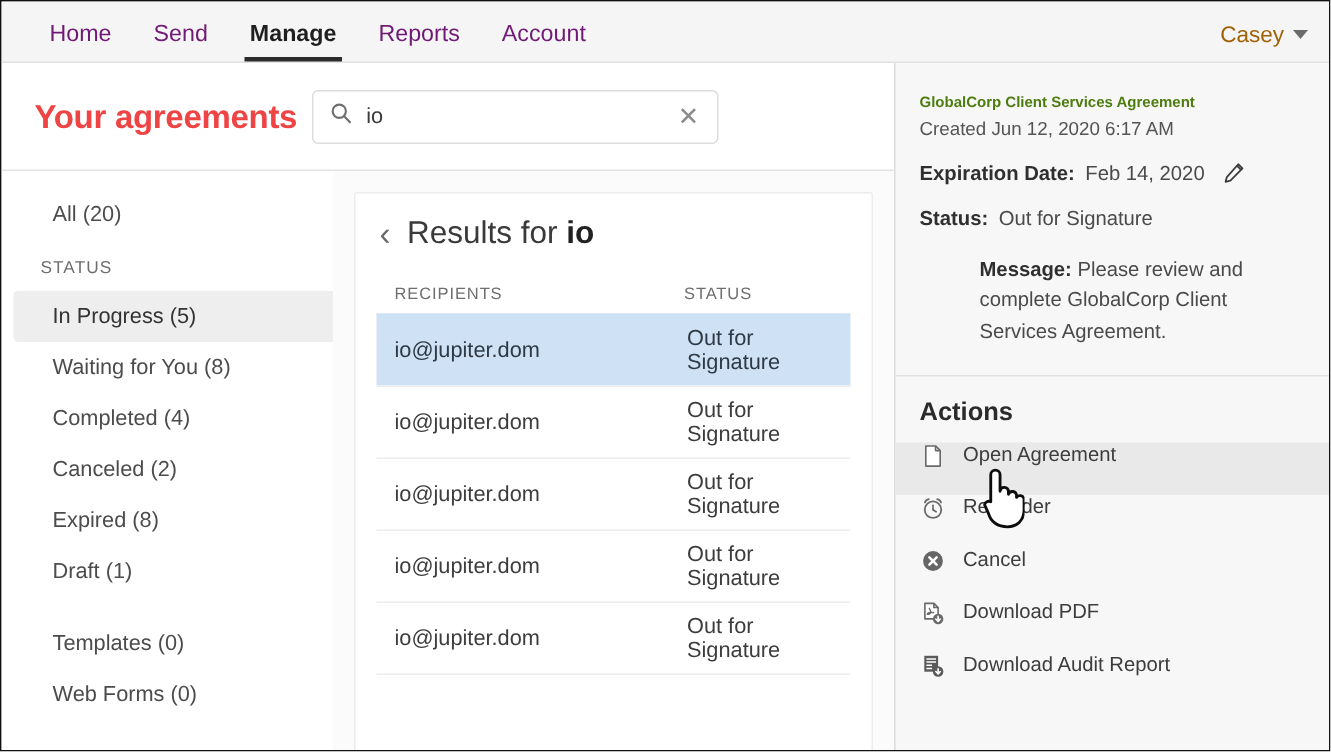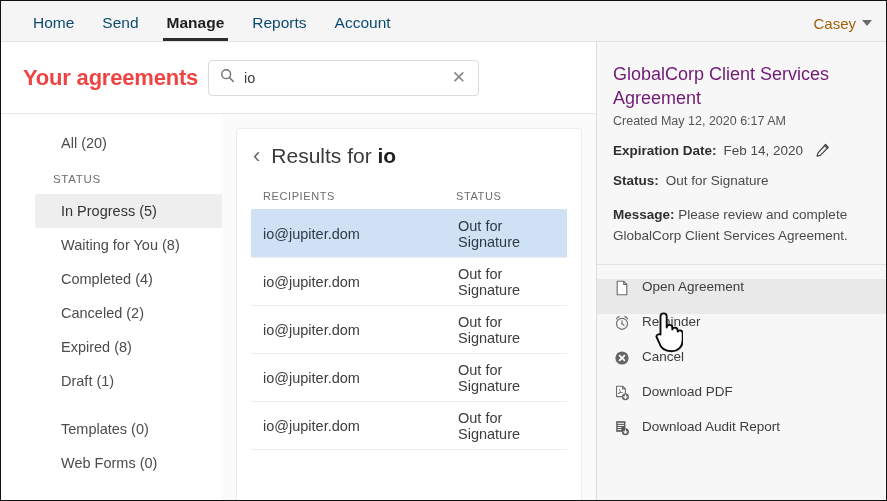--- a/index.html
+++ b/index.html
@@ -35,21 +35,21 @@
   }
   .nav-items {
     display: flex;
     align-items: flex-end;
     height: 41px;
     padding-left: 18px;
   }
   .nav-item {
     position: relative;
     font-size: 15.5px;
-    color: #0c4a6e;
+    color: #701a75;
     padding: 0 14px 11px 14px;
     cursor: pointer;
     line-height: 1;
     white-space: nowrap;
   }
   .nav-item.active {
     color: #1f1f1f;
     font-weight: 600;
   }
   .nav-item.active::after {
@@ -149,21 +149,20 @@
 
   
   .sidebar {
     position: absolute;
     top: 113px; left: 0;
     width: 243px;
     height: 388px;
     background: #ffffff;
     border-right: 4px solid #6d28d9;
     padding-top: 12px;
-    padding-left: 26px;
   }
   .side-item {
     height: 34px;
     display: flex;
     align-items: center;
     padding-left: 26px;
     margin: 0 8px;
     font-size: 14.5px;
     color: #4c4c4c;
     cursor: pointer;
@@ -267,23 +266,23 @@
     height: 460px;
     background: #f7f7f7;
     border-left: 1px solid #dcdcdc;
     overflow: hidden;
   }
   .detail-block {
     padding: 20px 16px 18px 16px;
     border-bottom: 1px solid #e2e2e2;
   }
   .detail-name {
-    font-size: 18px;
-    font-weight: 400;
-    color: #701a75;
+    font-size: 10px;
+    font-weight: 700;
+    color: #4d7c0f;
     line-height: 1.35;
   }
   .detail-created {
     font-size: 12.5px;
     color: #555555;
     margin-top: 3px;
   }
   .detail-line {
     margin-top: 15px;
     font-size: 13.5px;
@@ -300,20 +299,21 @@
   .pencil {
     margin-left: 5px;
     cursor: pointer;
     display: inline-flex;
   }
   .detail-msg {
     margin-top: 17px;
     font-size: 13.5px;
     color: #4a4a4a;
     line-height: 1.55;
+    margin-left: 40px;
   }
   .detail-msg .k {
     font-weight: 700;
     color: #2f2f2f;
   }
 
   .actions-block { padding: 14px 0 0 0; }
   .actions-title {
     font-size: 17px;
     font-weight: 700;
@@ -446,21 +446,21 @@
       </div>
       <div class="row-end-divider"></div>
 
     </div>
   </div>
 
   <div class="rightpanel">
 
     <div class="detail-block">
       <div class="detail-name">GlobalCorp Client Services Agreement</div>
-      <div class="detail-created">Created May 12, 2020 6:17 AM</div>
+      <div class="detail-created">Created Jun 12, 2020 6:17 AM</div>
 
       <div class="detail-line">
         <span class="k">Expiration Date:</span>
         <span>Feb 14, 2020</span>
         <span class="pencil">
           <svg width="15" height="15" viewBox="0 0 16 16">
             <path d="M11.2 1.6 L14.2 4.6 L5.6 13.2 L2.2 14.1 L3.1 10.7 Z" fill="none" stroke="#3d3d3d" stroke-width="1.3" stroke-linejoin="round"></path>
             <line x1="10.2" y1="2.6" x2="13.2" y2="5.6" stroke="#3d3d3d" stroke-width="1.3"></line>
           </svg>
         </span>
@@ -471,20 +471,21 @@
         <span>Out for Signature</span>
       </div>
 
       <div class="detail-msg">
         <span class="k">Message:</span>
         <span>Please review and complete GlobalCorp Client Services Agreement.</span>
       </div>
     </div>
 
     <div class="actions-block">
+      <div class="actions-title">Actions</div>
 
       <div class="action-row hover">
         <span class="action-icon">
           <svg width="16" height="16" viewBox="0 0 16 16">
             <path d="M3.2 1.3 L9.7 1.3 L12.8 4.4 L12.8 14.7 L3.2 14.7 Z" fill="#ffffff" stroke="#6a6a6a" stroke-width="1.1" stroke-linejoin="round"></path>
             <path d="M9.7 1.3 L9.7 4.4 L12.8 4.4" fill="none" stroke="#6a6a6a" stroke-width="1.1" stroke-linejoin="round"></path>
           </svg>
         </span>
         <span>Open Agreement</span>
       </div>

